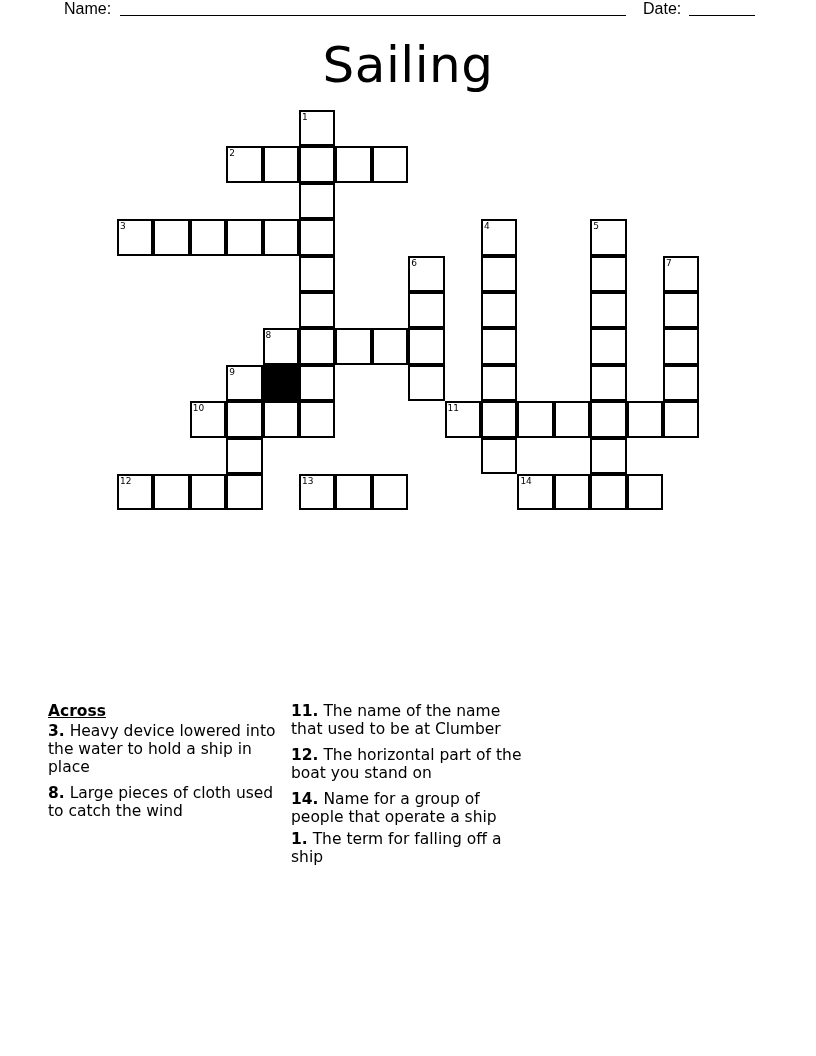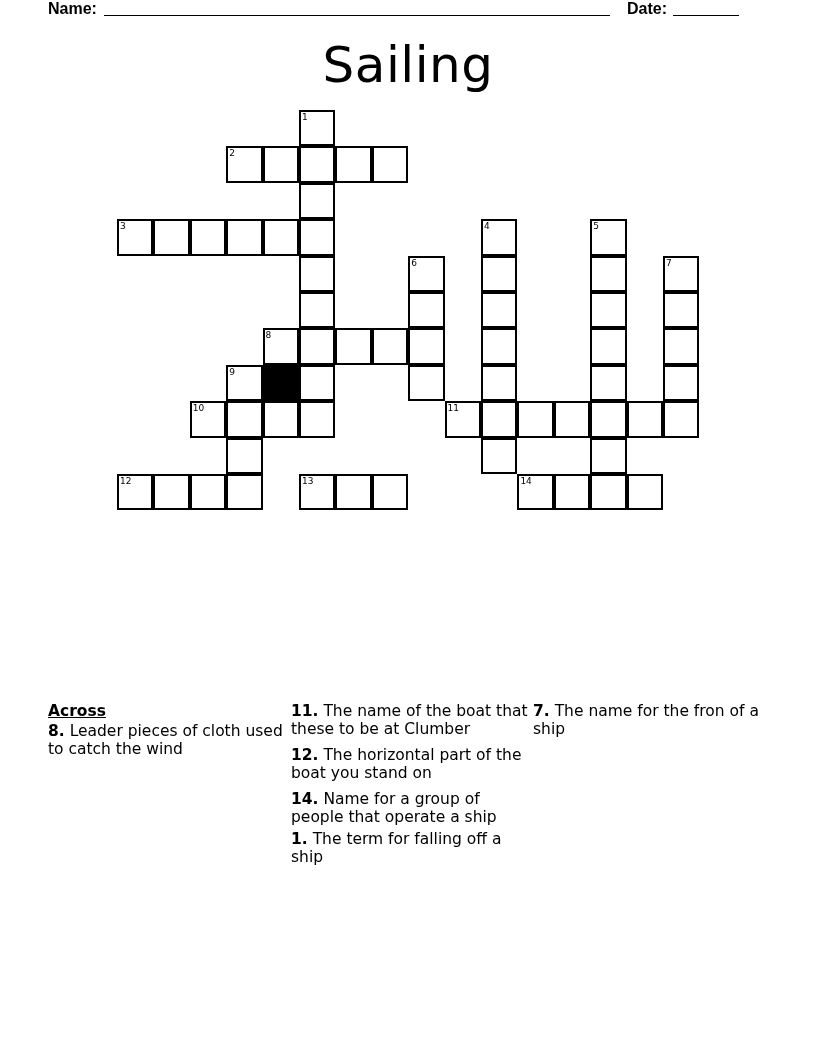--- a/index.html
+++ b/index.html
@@ -1,19 +1,19 @@
 <!DOCTYPE html>
 <html><head>
 <meta charset="utf-8">
 <style>
   html, body { margin: 0; padding: 0; background: #ffffff; }
   body { width: 816px; height: 1056px; position: relative; overflow: hidden; color: #000; }
   .header-line {
-    position: absolute; top: 0; left: 48px; width: 720px; height: 22px;
-    font-family: "Liberation Sans", sans-serif; font-size: 16px; line-height: 18px; font-weight: bold;
+    position: absolute; top: 0; left: 64px; width: 720px; height: 22px;
+    font-family: "Liberation Sans", sans-serif; font-size: 16px; line-height: 18px;
   }
   .name-label { position: absolute; left: 0; top: 0; }
   .name-line { position: absolute; left: 56px; top: 15px; width: 506px; border-bottom: 1px solid #000; }
   .date-label { position: absolute; left: 579px; top: 0; }
   .date-line { position: absolute; left: 625px; top: 15px; width: 66px; border-bottom: 1px solid #000; }
   .title {
     position: absolute; top: 32px; left: 0; width: 816px; text-align: center;
     font-family: "DejaVu Sans", sans-serif; font-size: 50px; line-height: 66px; letter-spacing: 0.5px;
   }
   .grid { position: absolute; left: 0; top: 0; width: 816px; height: 600px; }
@@ -139,24 +139,24 @@
       <span class="num">14</span>
     </div>
     <div class="cell" style="left: 554.8px; top: 475px;"></div>
     <div class="cell" style="left: 627.6px; top: 475px;"></div>
     <div class="cell black" style="left: 263.6px; top: 365.8px;"></div>
   </div>
 
 <div class="clues">
   <div class="clue-col" style="left:48px;">
     <div class="clue-heading">Across</div>
-    <div class="clue"><b>8</b><b>.</b> <span>Leader pieces of cloth used to catch the wind</span></div>
+    <div class="clue"><b>3</b><b>.</b> <span>Heavy device lowered into the water to hold a ship in place</span></div>
+    <div class="clue"><b>8</b><b>.</b> <span>Large pieces of cloth used to catch the wind</span></div>
   </div>
   <div class="clue-col" style="left:291px;">
-    <div class="clue"><b>11</b><b>.</b> <span>The name of the boat that these to be at Clumber</span></div>
+    <div class="clue"><b>11</b><b>.</b> <span>The name of the name that used to be at Clumber</span></div>
     <div class="clue"><b>12</b><b>.</b> <span>The horizontal part of the boat you stand on</span></div>
     <div class="clue" style="margin-bottom:4px;"><b>14</b><b>.</b> <span>Name for a group of people that operate a ship</span></div>
     <div class="clue"><b>1</b><b>.</b> <span>The term for falling off a ship</span></div>
   </div>
   <div class="clue-col" style="left:533px;">
-    <div class="clue"><b>7</b><b>.</b> <span>The name for the fron of a ship</span></div>
   </div>
 </div>
 
 </body></html>

